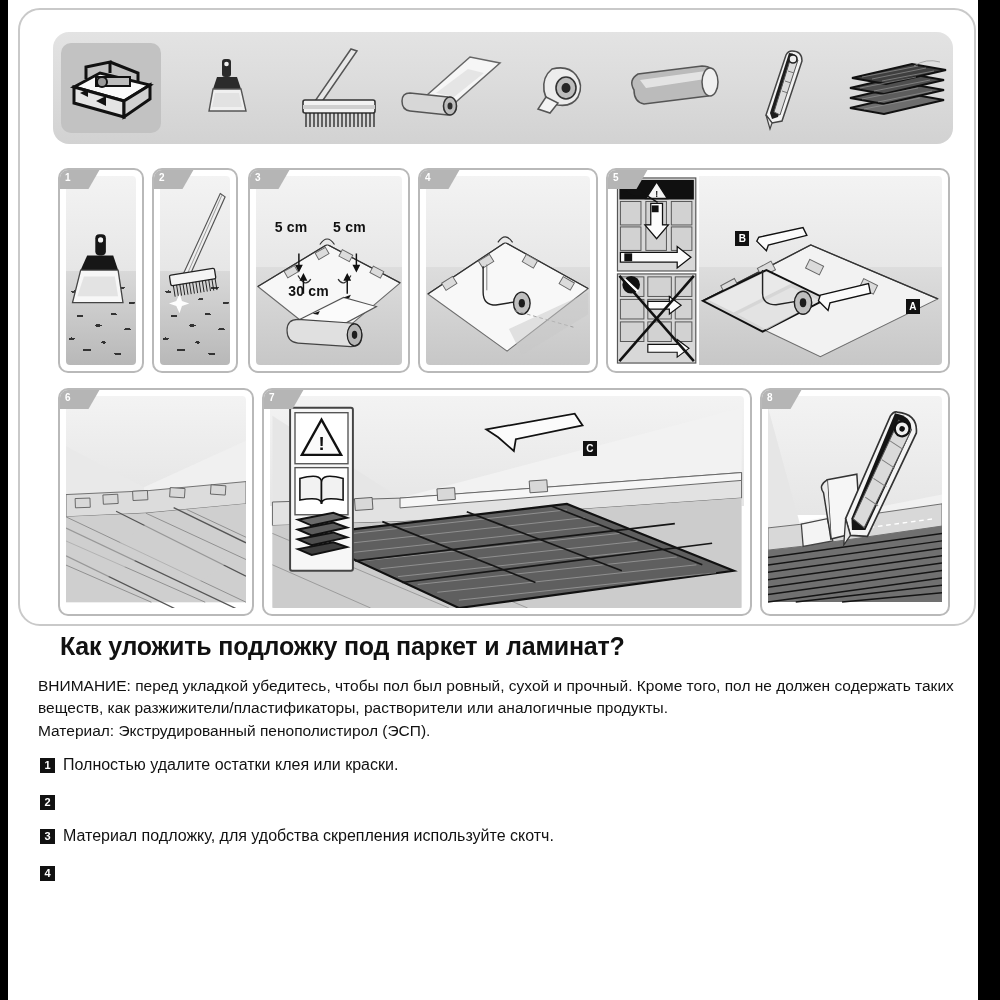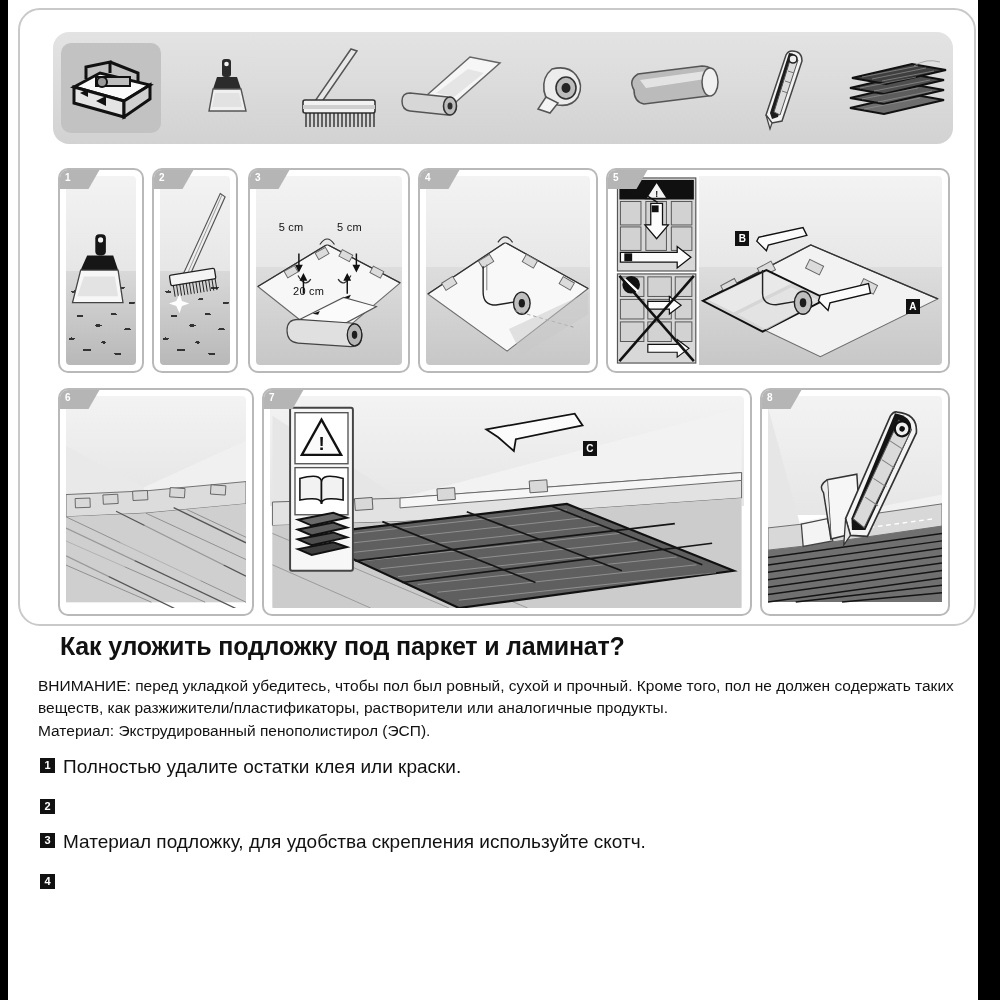--- a/index.html
+++ b/index.html
@@ -71,21 +71,21 @@
       radial-gradient(ellipse 5px 2px at 68% 46%,#333 60%,transparent 61%),
       radial-gradient(ellipse 6px 2px at 88% 62%,#333 60%,transparent 61%),
       radial-gradient(ellipse 5px 2px at 8%  72%,#333 60%,transparent 61%),
       radial-gradient(ellipse 7px 2px at 30% 84%,#333 60%,transparent 61%),
       radial-gradient(ellipse 4px 2px at 54% 76%,#333 60%,transparent 61%),
       radial-gradient(ellipse 6px 2px at 74% 88%,#333 60%,transparent 61%),
       radial-gradient(ellipse 5px 2px at 94% 34%,#333 60%,transparent 61%),
       linear-gradient(180deg,#d9d9d9,#b8b8b8);
   }
   .dim-label{
-    position:absolute;font-size:11px;font-weight:normal;color:#111;
+    position:absolute;font-size:14px;font-weight:bold;color:#111;
     letter-spacing:0.2px;white-space:nowrap;z-index:8;
   }
   .ab-label{
     position:absolute;background:#111;color:#fff;font-size:10px;font-weight:bold;
     width:14px;height:15px;line-height:15px;text-align:center;z-index:8;
   }
 
   
   .text-block{position:absolute;left:0;top:632px;width:970px;}
   .headline{
@@ -100,21 +100,21 @@
   .steps{margin:14px 0 0 0;padding:0;list-style:none;}
   .step{
     display:flex;align-items:flex-start;gap:8px;
     padding:0 18px 0 32px;margin-bottom:15px;
   }
   .step-num{
     flex:0 0 auto;background:#111;color:#fff;
     width:15px;height:15px;line-height:15px;text-align:center;
     font-size:11px;font-weight:bold;margin-top:4px;
   }
-  .step-text{font-size:19px;line-height:1.35;color:#111;}
+  .step-text{font-size:16px;line-height:1.35;color:#111;}
 </style>
 </head>
 <body>
 
 <div class="edge-bar left"></div>
 <div class="edge-bar right"></div>
 
 <div class="page">
 
   <div class="illus-frame">
@@ -317,21 +317,21 @@
           </g>
           <path d="M44 158 L96 132 L132 142 L80 170 Z" fill="#fbfbfb" stroke="#555" stroke-width="1.2"></path>
           <path d="M34 168 Q34 156 46 156 L104 160 Q116 161 116 174 Q116 186 104 186 L46 182 Q34 181 34 168 Z" fill="#e0e0e0" stroke="#444" stroke-width="1.3"></path>
           <ellipse cx="108" cy="173" rx="8" ry="12" fill="#b5b5b5" stroke="#222" stroke-width="1.4"></ellipse>
           <ellipse cx="108" cy="173" rx="3" ry="4.5" fill="#1e1e1e"></ellipse>
           <path d="M96 132 l8 -3 l-2 4 Z" fill="#111"></path>
           <path d="M62 150 l8 -3 l-2 4 Z" fill="#111"></path>
         </svg>
         <div class="dim-label" style="left:24%;top:27%;transform:translate(-50%,-50%);">5 cm</div>
         <div class="dim-label" style="left:64%;top:27%;transform:translate(-50%,-50%);">5 cm</div>
-        <div class="dim-label" style="left:36%;top:61%;transform:translate(-50%,-50%);">20 cm</div>
+        <div class="dim-label" style="left:36%;top:61%;transform:translate(-50%,-50%);">30 cm</div>
       </div>
     </div>
 
     <div class="panel" style="left:398px;top:158px;width:180px;height:205px;">
       <div class="panel-tab">
         <span>4</span>
       </div>
       <div class="panel-inner">
         <div class="wall-back"></div>
         <div class="floor"></div>

